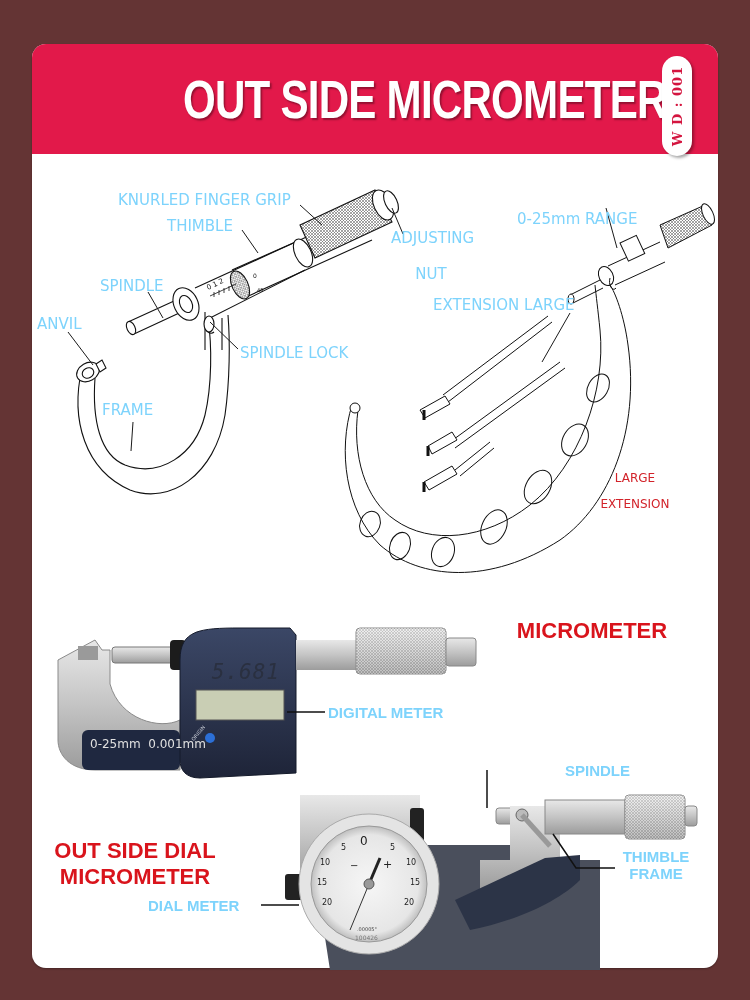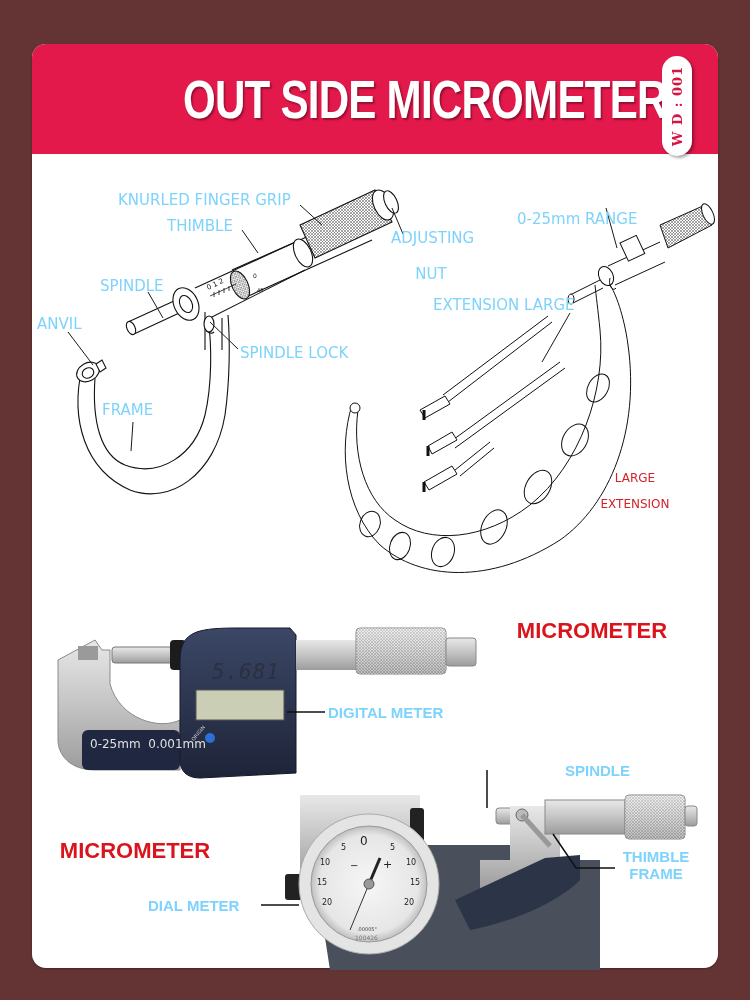--- a/index.html
+++ b/index.html
@@ -199,20 +199,21 @@
 <div class="big-red" style="left:472px;top:618px;width:240px;">
   <div>MICROMETER</div>
 </div>
 <div class="navy-b" style="left:328px;top:704px;">DIGITAL METER</div>
 <div style="position:absolute;left:200px;top:660px;width:80px;text-align:right;font-family:'DejaVu Sans Mono',monospace;font-size:21px;color:#2a3040;letter-spacing:1px;font-style:italic;">5.681</div>
 <div style="position:absolute;left:90px;top:737px;color:#e0e0e0;font-size:12px;font-family:'DejaVu Sans',sans-serif;white-space:nowrap;"><span>0-25mm</span>&nbsp;&nbsp;<span>0.001mm</span></div>
 <div style="position:absolute;left:189px;top:730px;color:#cfd3dd;font-size:5px;transform:rotate(-50deg);">ORIGIN</div>
 <div style="position:absolute;left:212px;top:733px;width:12px;height:12px;border-radius:50%;cursor:pointer;"></div>
 
 <div class="big-red" style="left:40px;top:838px;width:190px;">
+  <div>OUT SIDE DIAL</div>
   <div>MICROMETER</div>
 </div>
 <div class="navy-b" style="left:148px;top:897px;">DIAL METER</div>
 <div class="navy-b" style="left:565px;top:762px;">SPINDLE</div>
 <div class="navy-b" style="left:616px;top:848px;width:80px;">
   <div>THIMBLE</div>
   <div>FRAME</div>
 </div>
 <div style="position:absolute;left:360px;top:834px;font-size:12px;color:#222;">0</div>
 <div style="position:absolute;left:341px;top:843px;font-size:8px;color:#222;">5</div>

